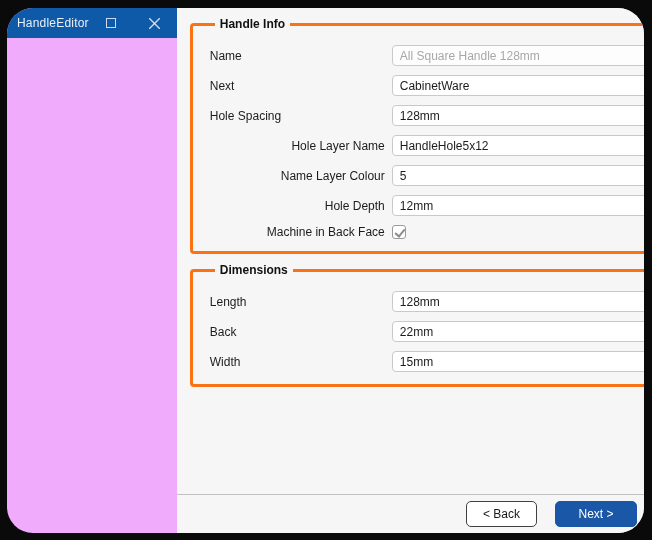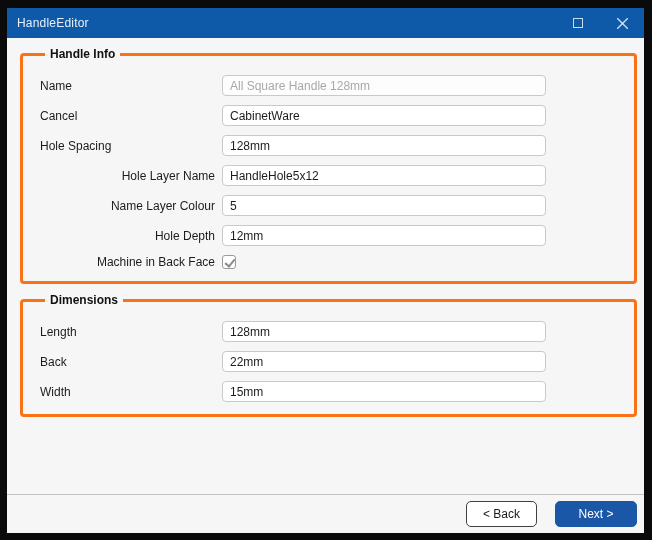--- a/index.html
+++ b/index.html
@@ -9,22 +9,23 @@
     background: #0a0a0a;
   }
   .frame {
     width: 652px; height: 540px;
     background: #0a0a0a;
     padding: 8px 8px 7px 7px;
   }
   .window {
     width: 100%; height: 100%;
     background: #f0abfc;
-    display: flex; flex-direction: column;
+    display: flex; flex-direction: row;
     overflow: hidden;
+    border-radius: 26px;
   }
   
   .titlebar {
     height: 30px; flex: 0 0 30px;
     background: #0e5aa8;
     display: flex; align-items: center;
     padding-left: 10px;
     user-select: none;
   }
   .titlebar .title {
@@ -161,21 +162,21 @@
 
       <fieldset>
         <legend>Handle Info</legend>
 
         <div class="row">
           <label>Name</label>
           <input class="field-input" type="text" disabled="" value="All Square Handle 128mm" style="">
         </div>
 
         <div class="row">
-          <label>Cancel</label>
+          <label>Next</label>
           <input class="field-input" type="text" value="CabinetWare" style="">
         </div>
 
         <div class="row">
           <label>Hole Spacing</label>
           <input class="field-input" type="text" value="128mm" style="">
         </div>
 
 
         <div class="row right">

